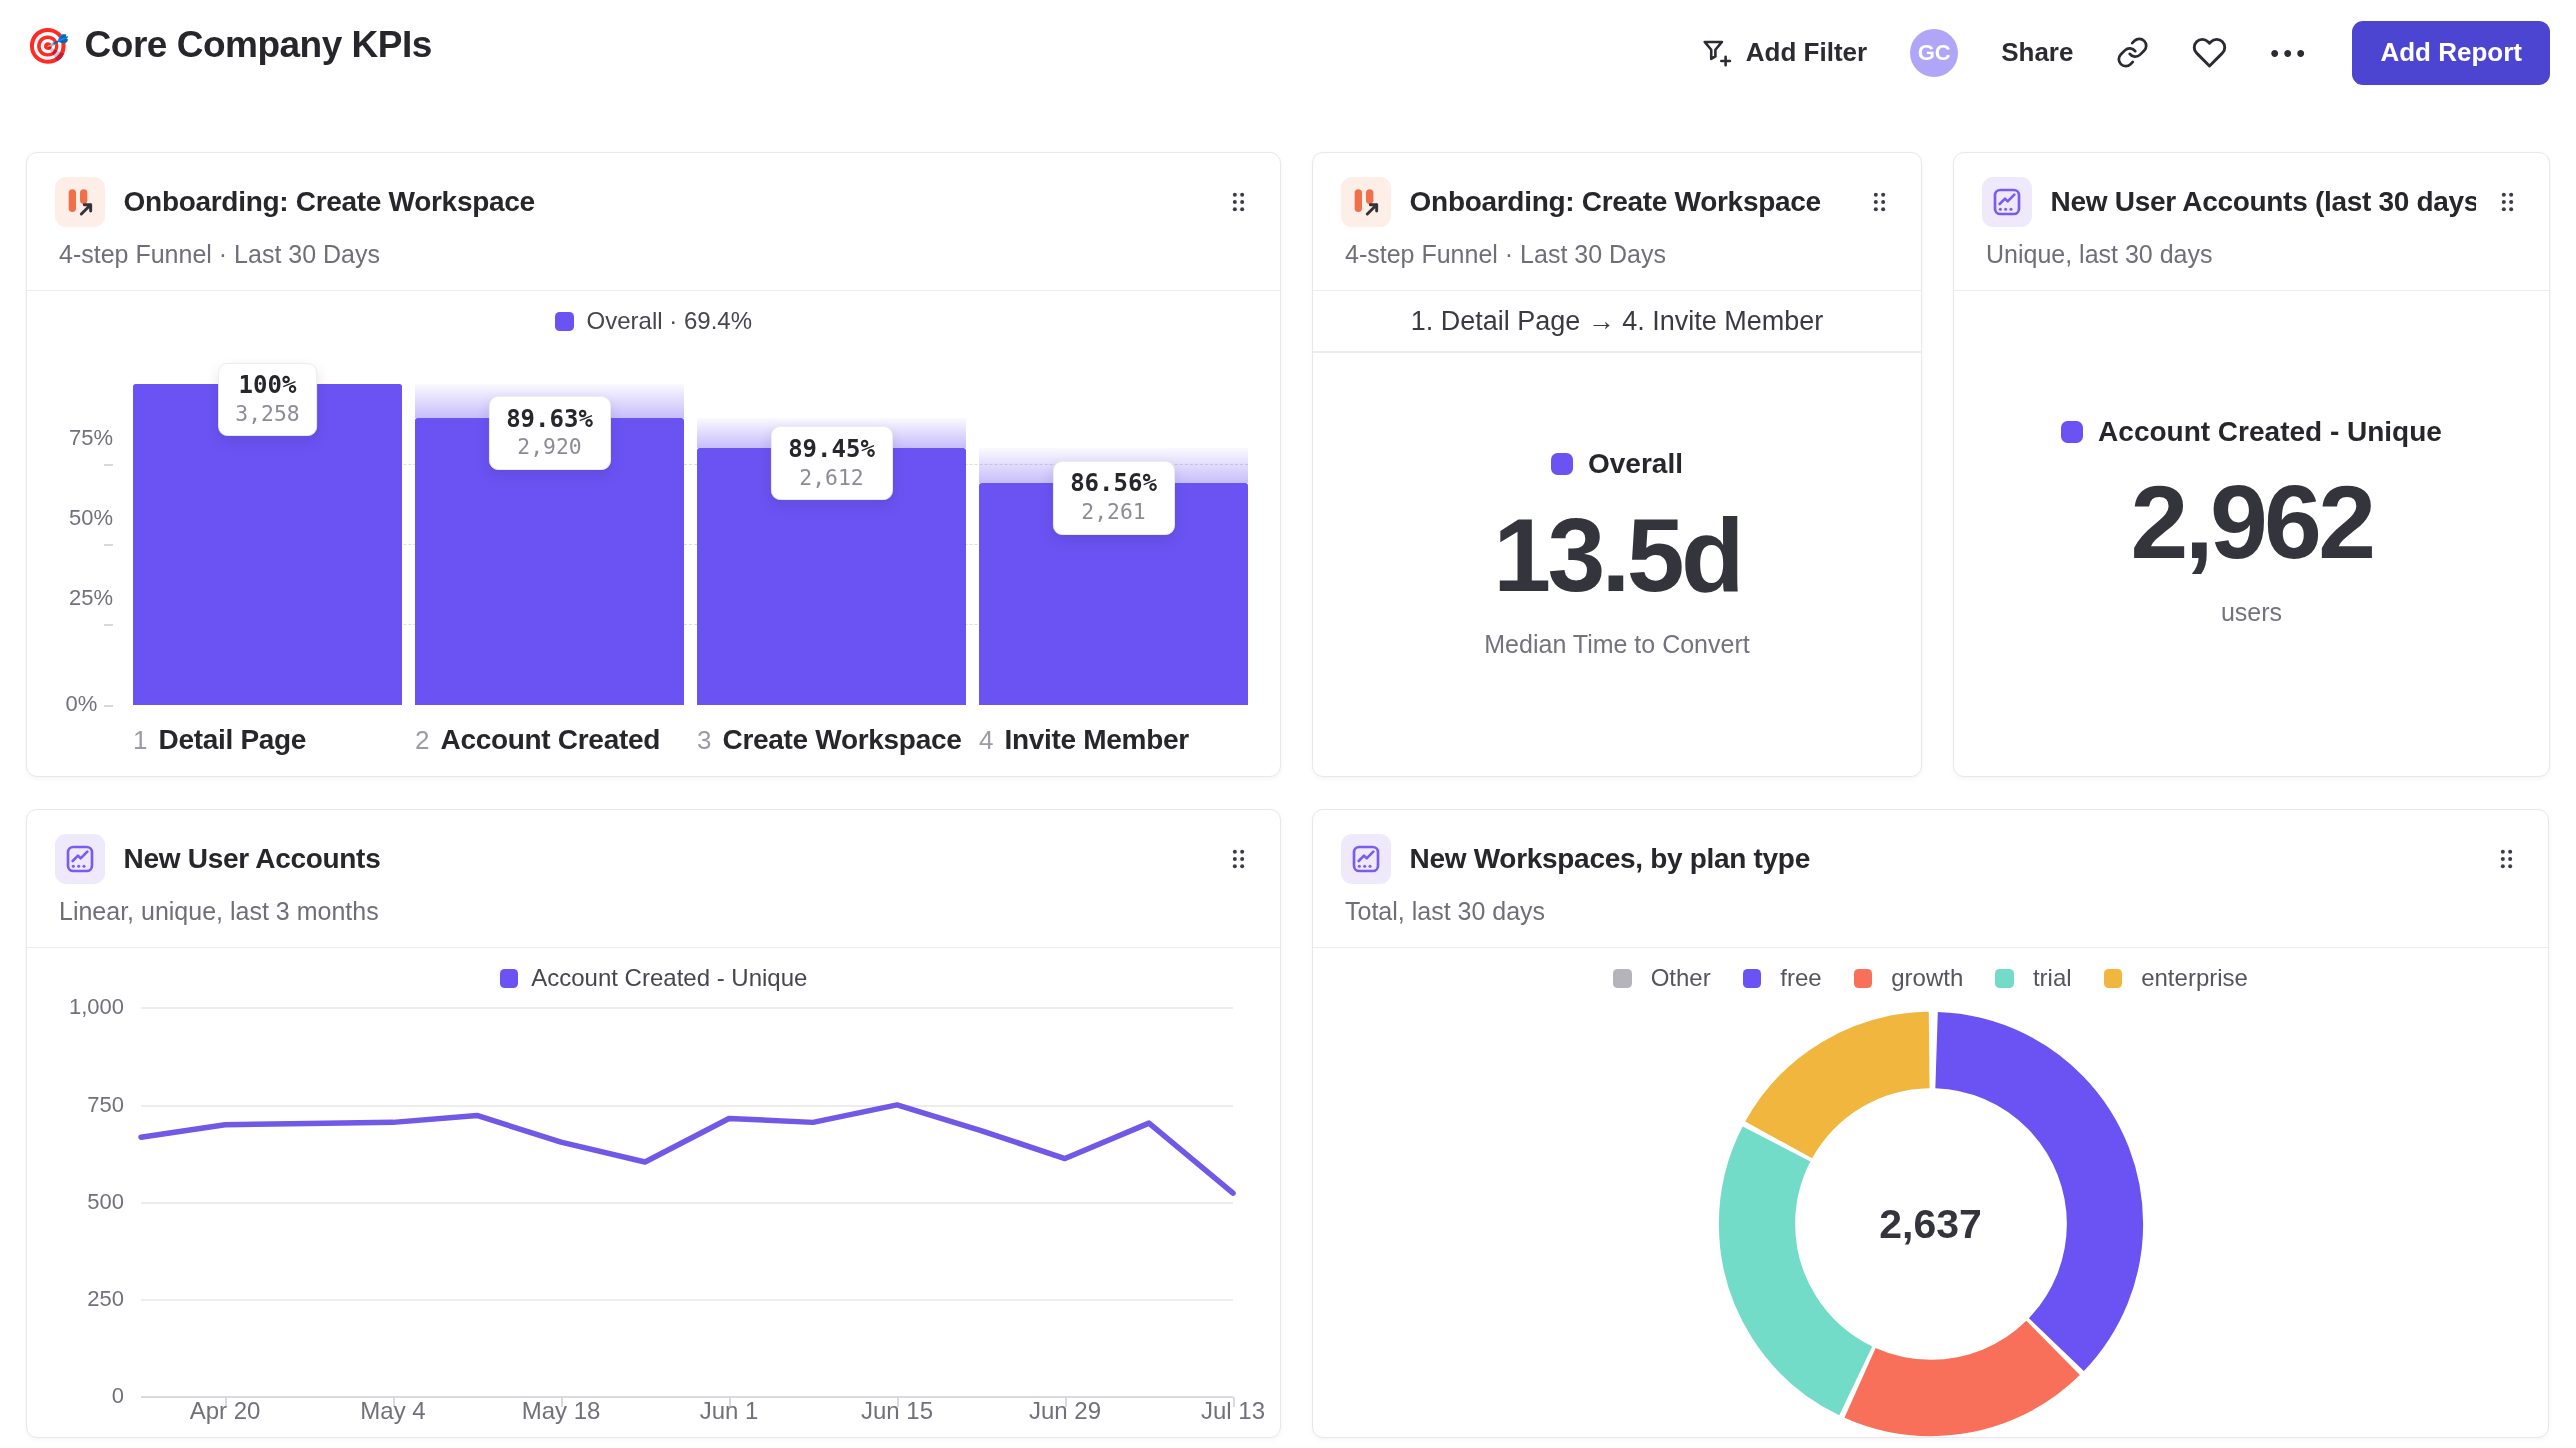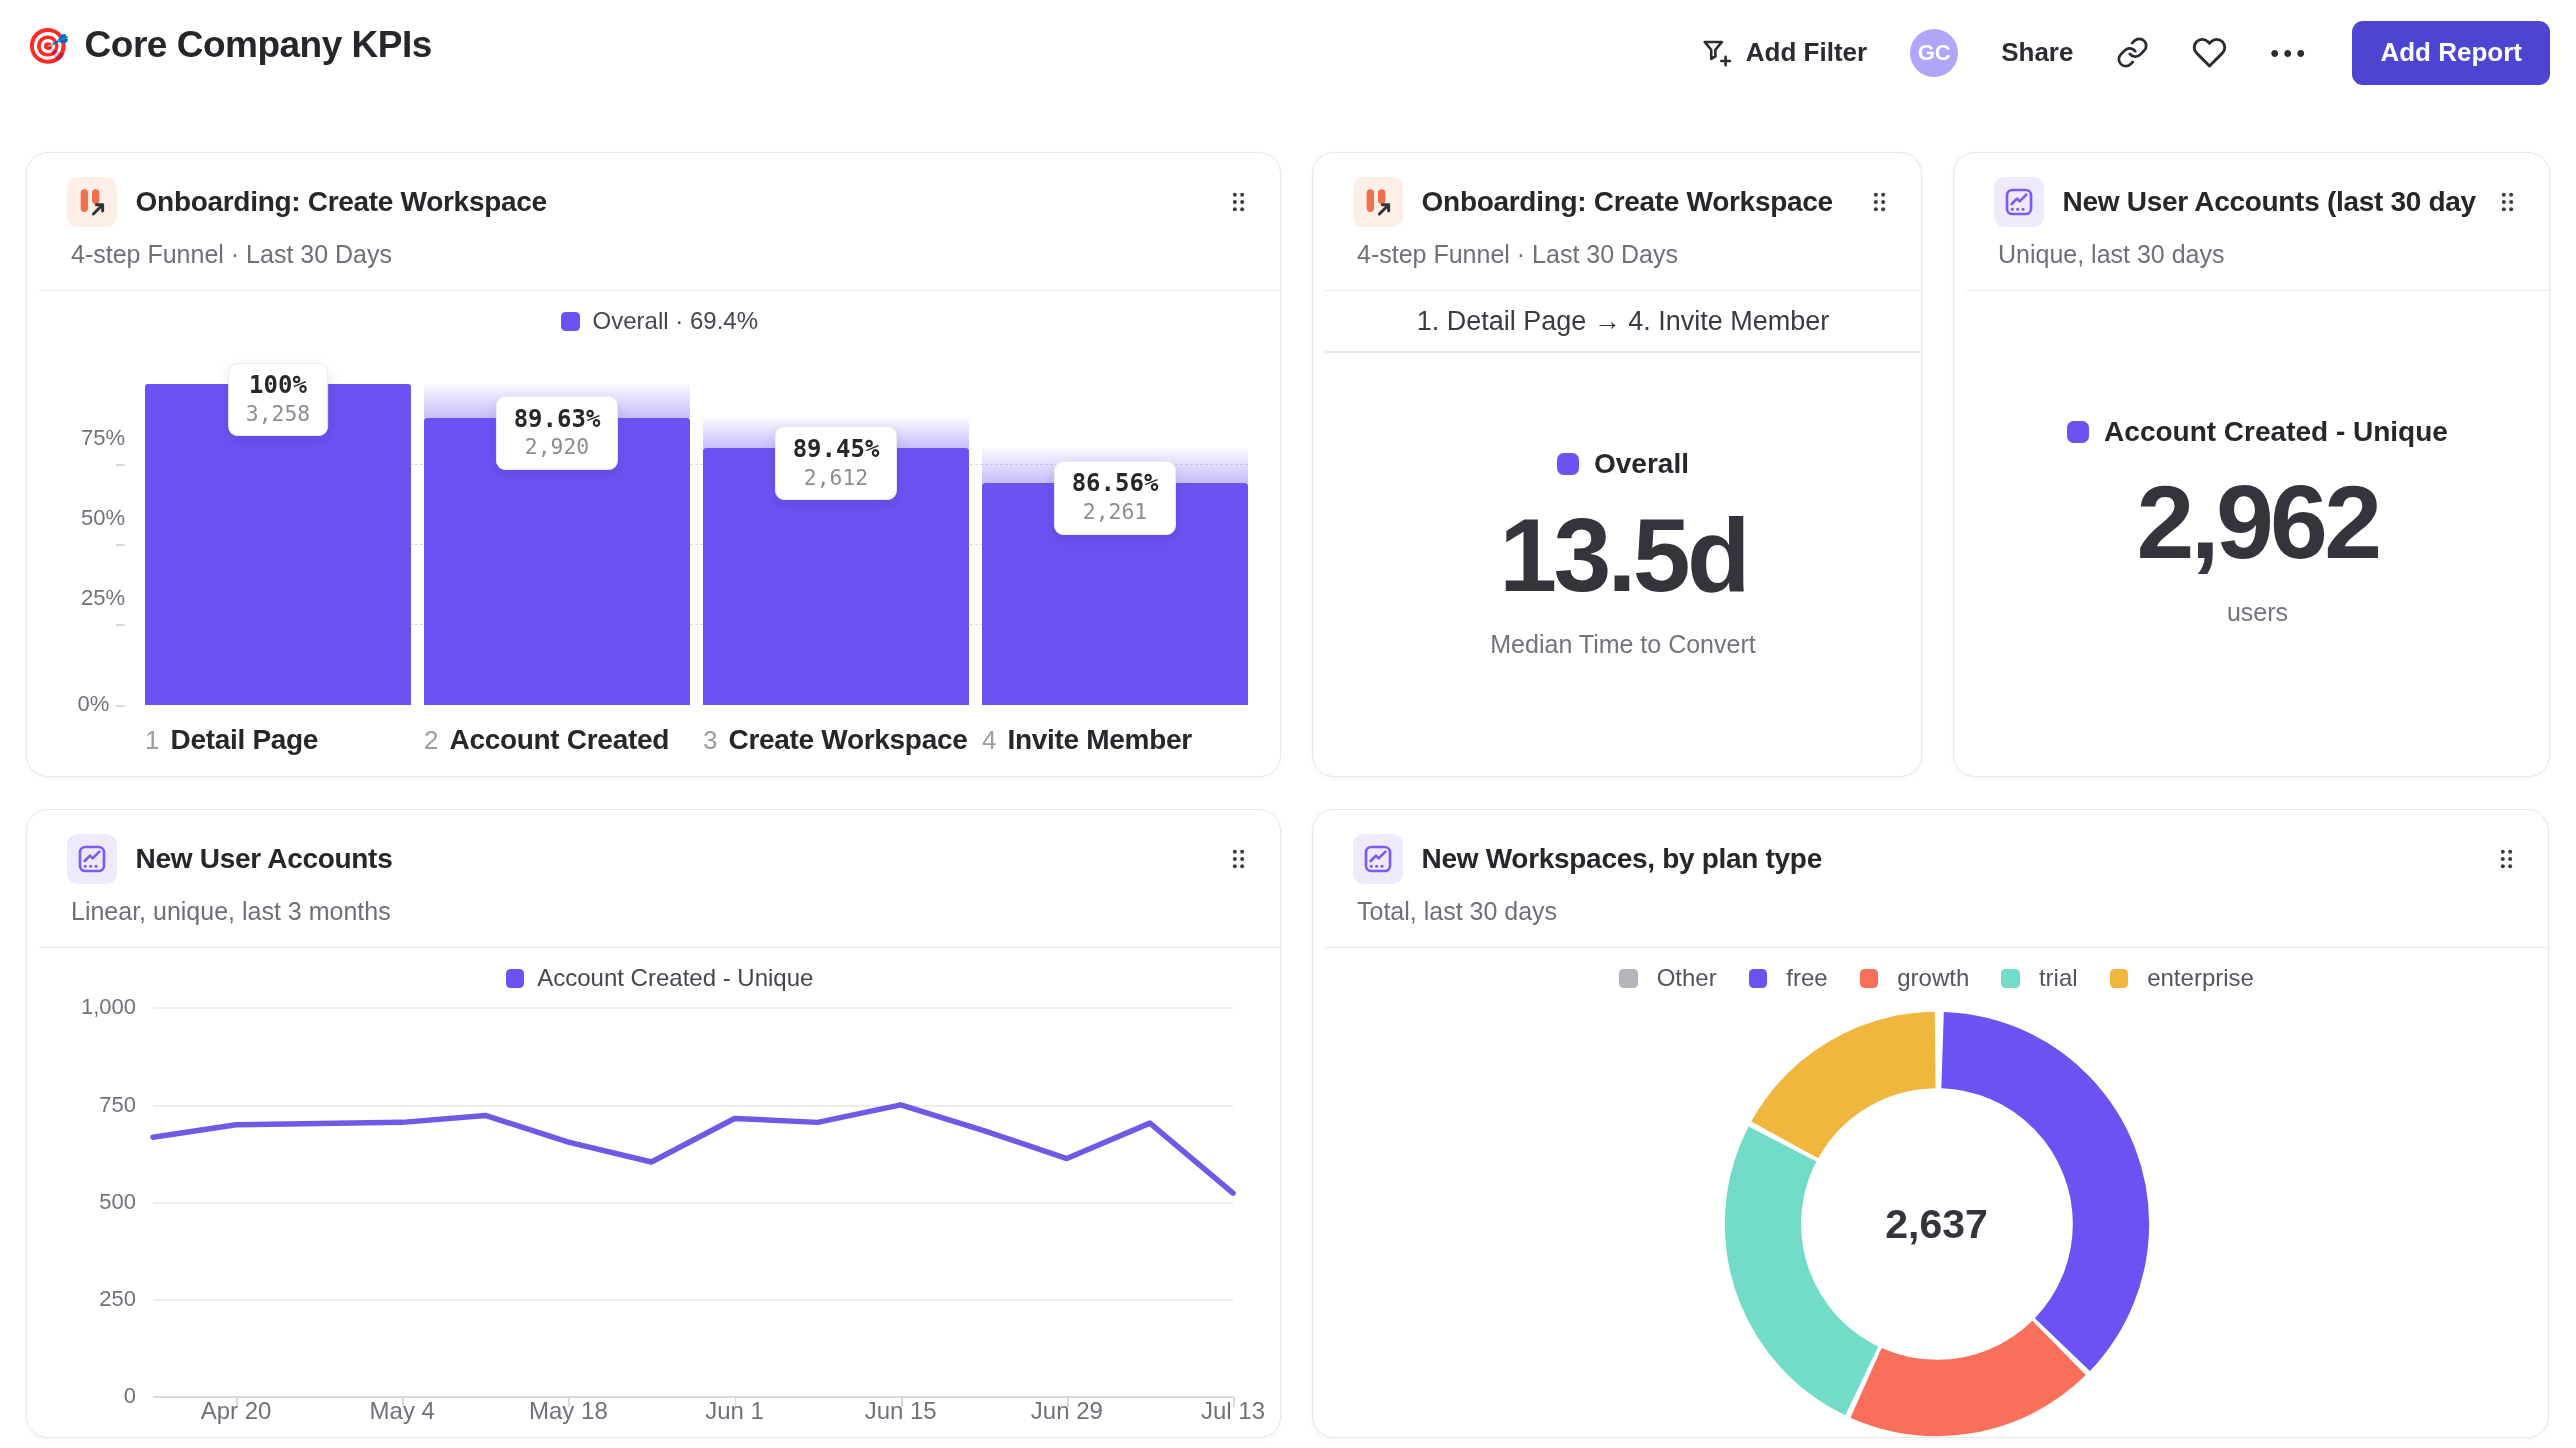--- a/index.html
+++ b/index.html
@@ -16,22 +16,22 @@
   .action { display:flex; align-items:center; gap:13px; font-size:26px; font-weight:600; color:#2b2b31; cursor:pointer; }
   .avatar { width:48px; height:48px; border-radius:50%; background:var(--c-avatar_purple); color:#fff;
     display:flex; align-items:center; justify-content:center; font-size:22px; font-weight:700; }
   .dots { font-size:24px; letter-spacing:4.6px; color:#2b2b31; font-weight:700; }
   .btn-primary { background:var(--c-button_purple); color:#fff; font-size:26px; font-weight:600;
     padding:16.7px 28px; border:none; border-radius:11px; cursor:pointer; }
 
   
   .row { display:flex; gap:31px; margin:0 26px; }
   .row2 { margin-top:32px; }
-  .card { background:#fff; border:1.9px solid #e8e8ec; border-radius:22px;
-    box-shadow:0 1.9px 5.6px rgba(30,30,40,0.04); overflow:visible; position:relative;padding-left:12px; }
+  .card { background:#fff; border:1.9px solid #e8e8ec; border-radius:11px;
+    box-shadow:0 1.9px 5.6px rgba(30,30,40,0.04); overflow:visible; position:relative; }
   .card-head { display:flex; align-items:center; gap:18.6px; padding:24px 28px 0 28px; }
   .card-icon { width:50px; height:50px; border-radius:11px; display:flex; align-items:center; justify-content:center; flex:none; }
   .icon-orange { background:var(--c-icon_bg_orange); }
   .icon-purple { background:var(--c-icon_bg_purple); }
   .card-title { font-size:28px; font-weight:700; color:#26262b; letter-spacing:-0.3px; flex:1 1 auto;
     white-space:nowrap; overflow:hidden; cursor:pointer; }
   .drag { flex:none; padding:5.6px; cursor:grab; }
   .card-sub { padding:13px 28px 20.5px 32px; font-size:25px; color:#6f6f78; }
   .divider { height:1.9px; background:#ececef; width:100%; }
 

